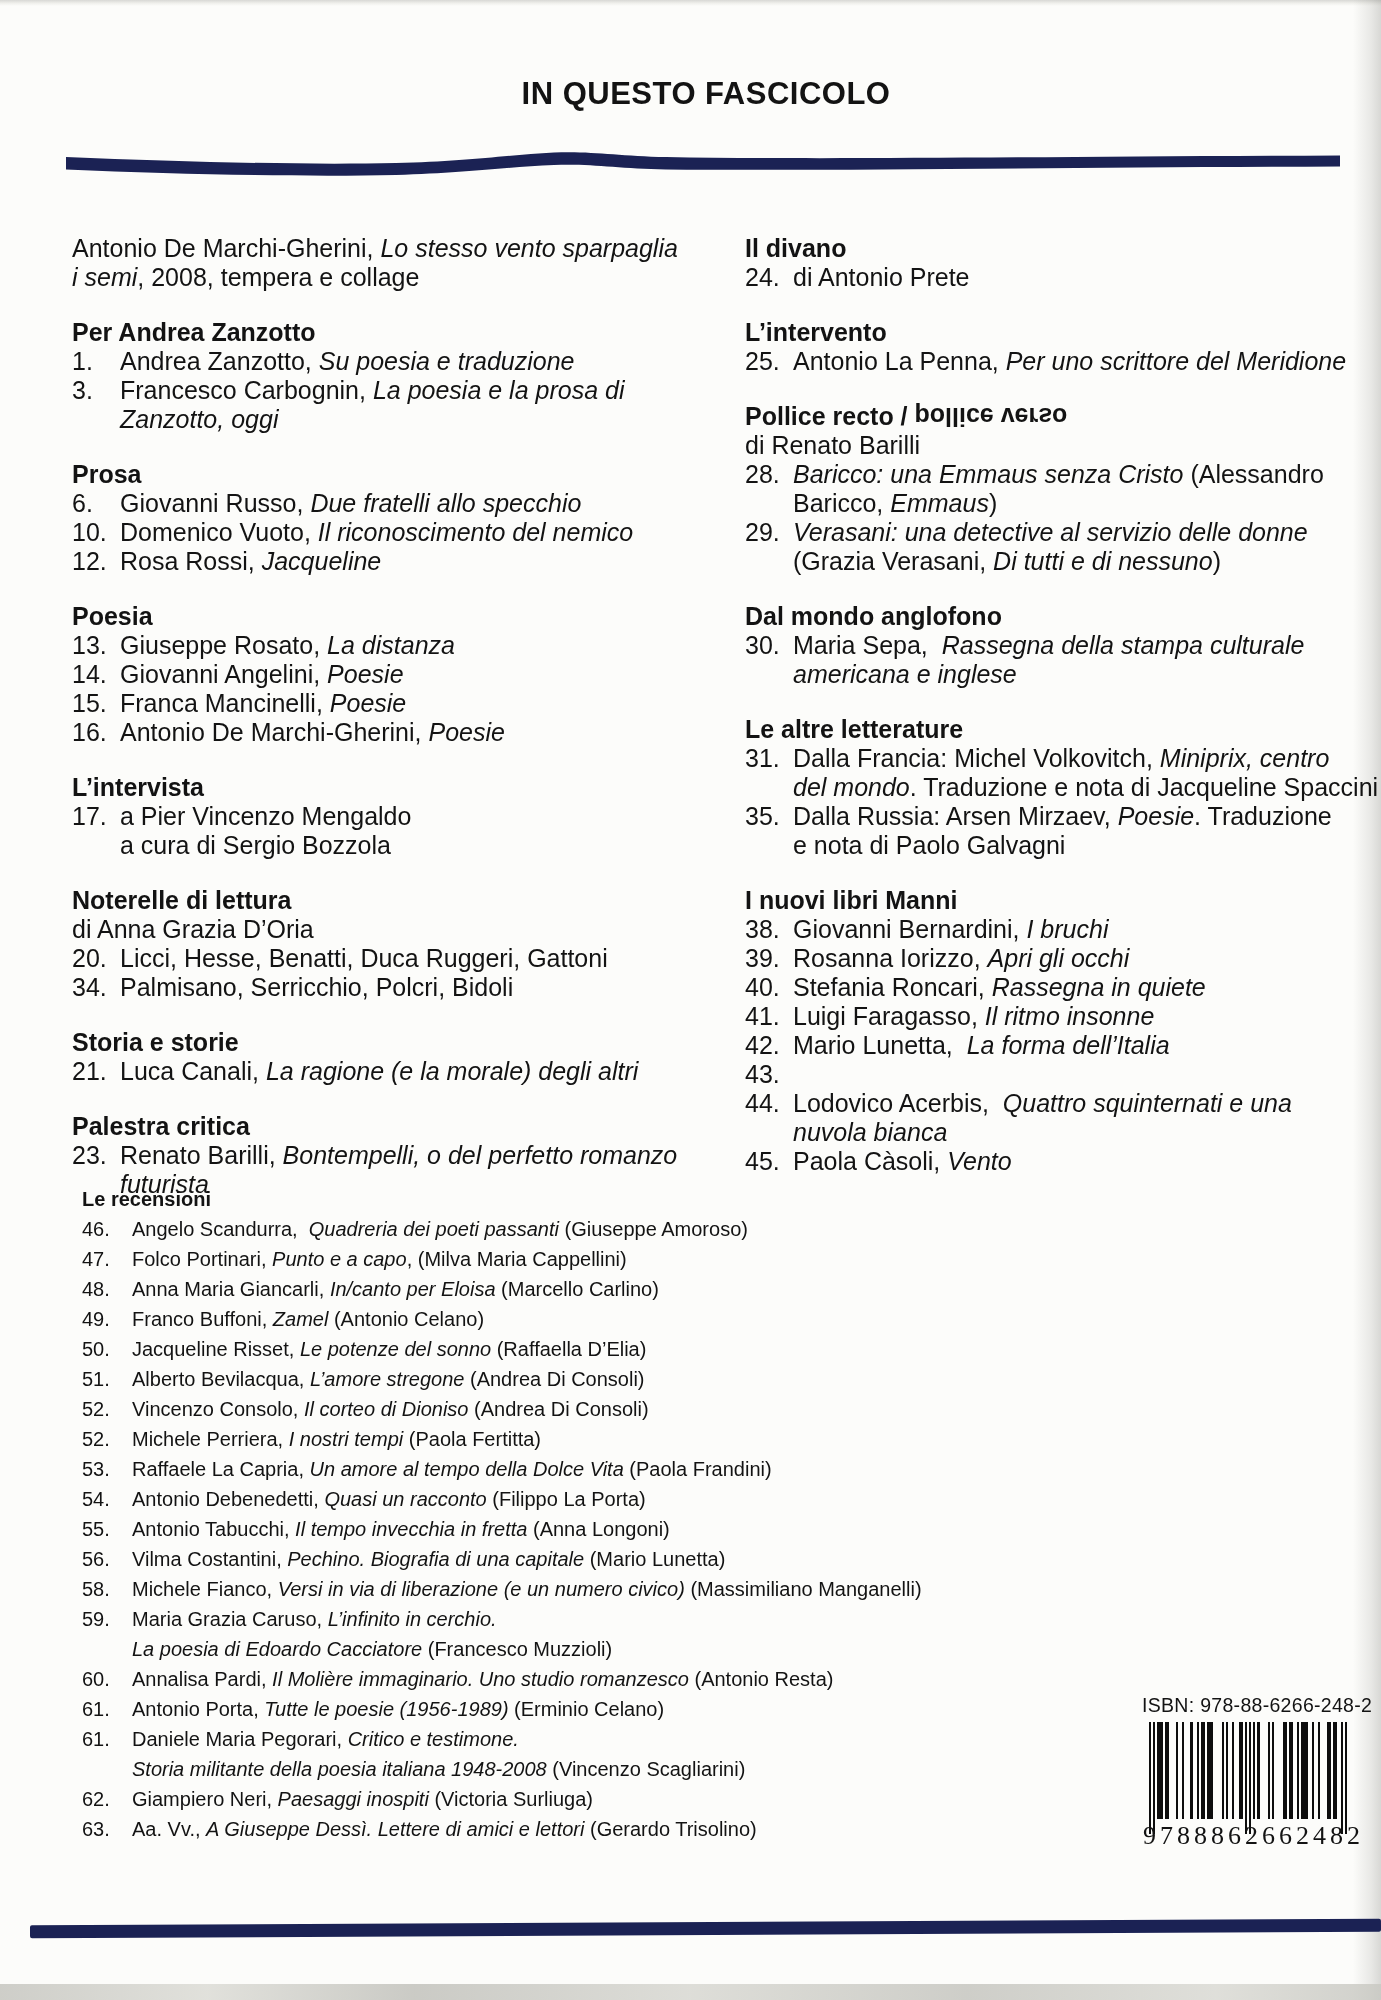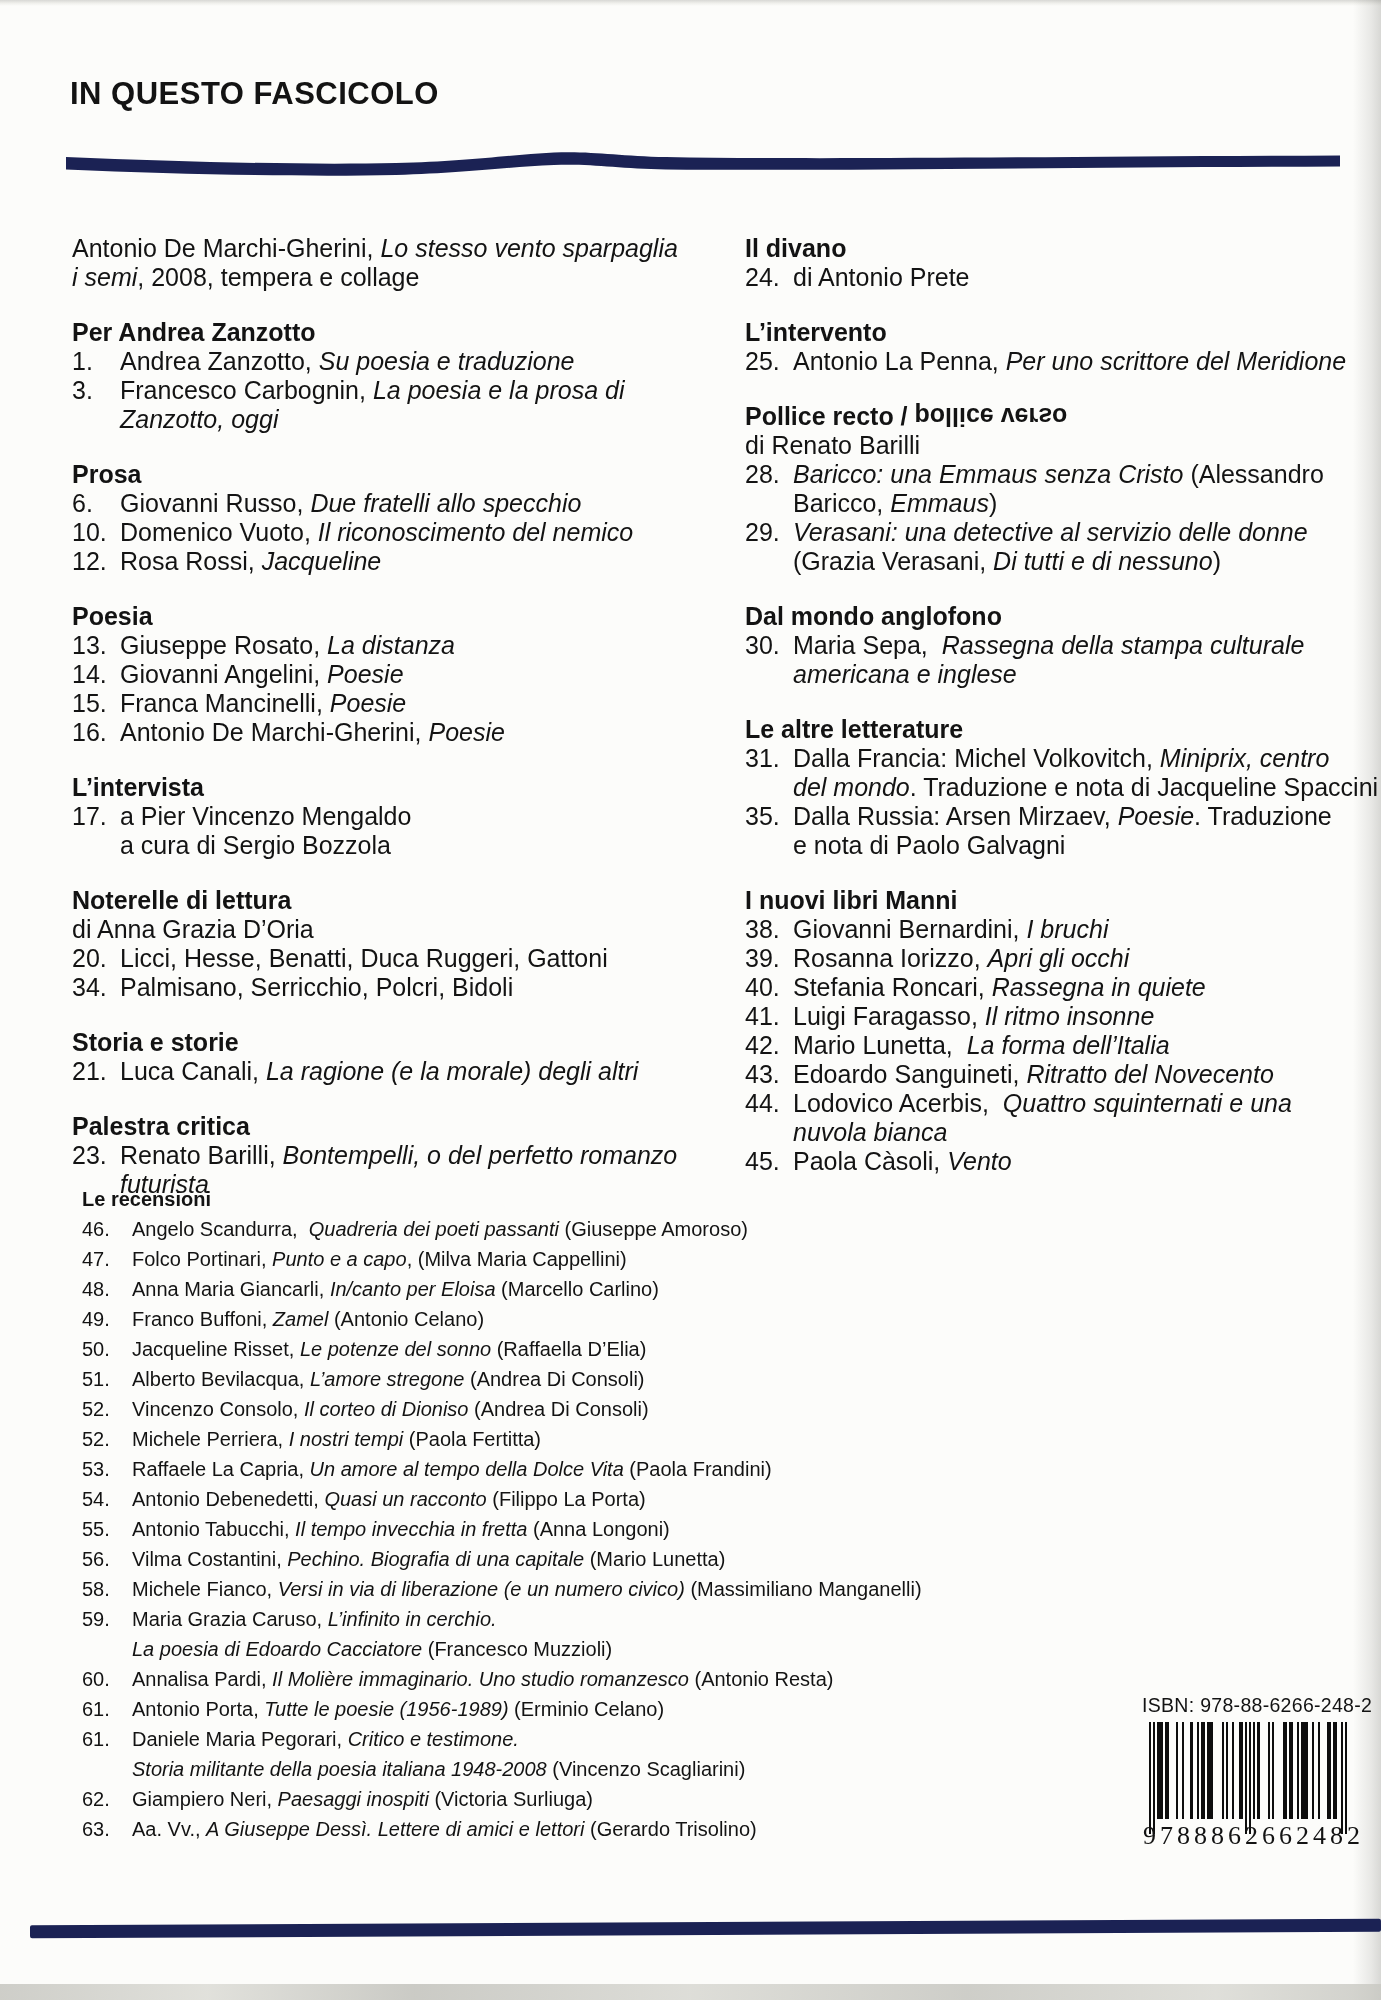--- a/index.html
+++ b/index.html
@@ -1,18 +1,18 @@
 <!DOCTYPE html>
 <html><head>
 <meta charset="utf-8">
 <style>
   html,body{margin:0;padding:0;background:#e9e9e5;}
   .page{position:relative;width:1381px;height:2000px;background:#fcfcfa;
         font-family:"Liberation Sans","DejaVu Sans",sans-serif;color:#131313;overflow:hidden;}
-  .page-title{position:absolute;top:76px;left:70px;width:1272px;
+  .page-title{position:absolute;top:76px;left:70px;width:1272px;text-align:center;
         font-size:31px;font-weight:bold;letter-spacing:.5px;}
   .rule{position:absolute;top:146px;left:66px;width:1274px;height:32px;}
   .col{position:absolute;top:234px;font-size:25px;line-height:29px;}
   #col-left{left:72px;width:650px;}
   #col-right{left:745px;width:645px;}
   .section + .section{margin-top:26px;}
   .heading{font-weight:bold;white-space:nowrap;}
   .intro{white-space:nowrap;}
   .item{display:flex;}
   .num{flex:0 0 48px;}
@@ -199,21 +199,20 @@
         <div class="item">
           <span class="num">41.</span>
           <span class="txt"><span>Luigi Faragasso, </span><span class="it">Il ritmo insonne</span></span>
         </div>
         <div class="item">
           <span class="num">42.</span>
           <span class="txt"><span>Mario Lunetta,&nbsp; </span><span class="it">La forma dell’Italia</span></span>
         </div>
         <div class="item">
           <span class="num">43.</span>
-          <span class="txt"><span>Edoardo Sanguineti, </span><span class="it">Ritratto del Novecento</span></span>
         </div>
         <div class="item">
           <span class="num">44.</span>
           <span class="txt"><span>Lodovico Acerbis,&nbsp; </span><span class="it">Quattro squinternati e una</span><br><span class="it">nuvola bianca</span></span>
         </div>
         <div class="item">
           <span class="num">45.</span>
           <span class="txt"><span>Paola Càsoli, </span><span class="it">Vento</span></span>
         </div>
       </div>

